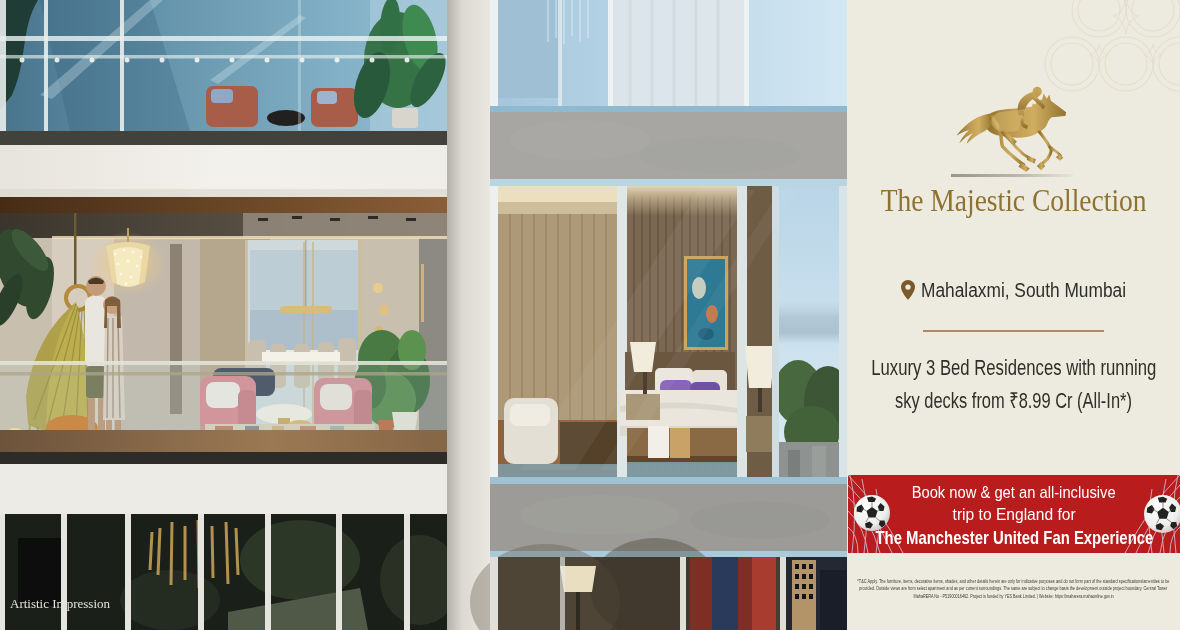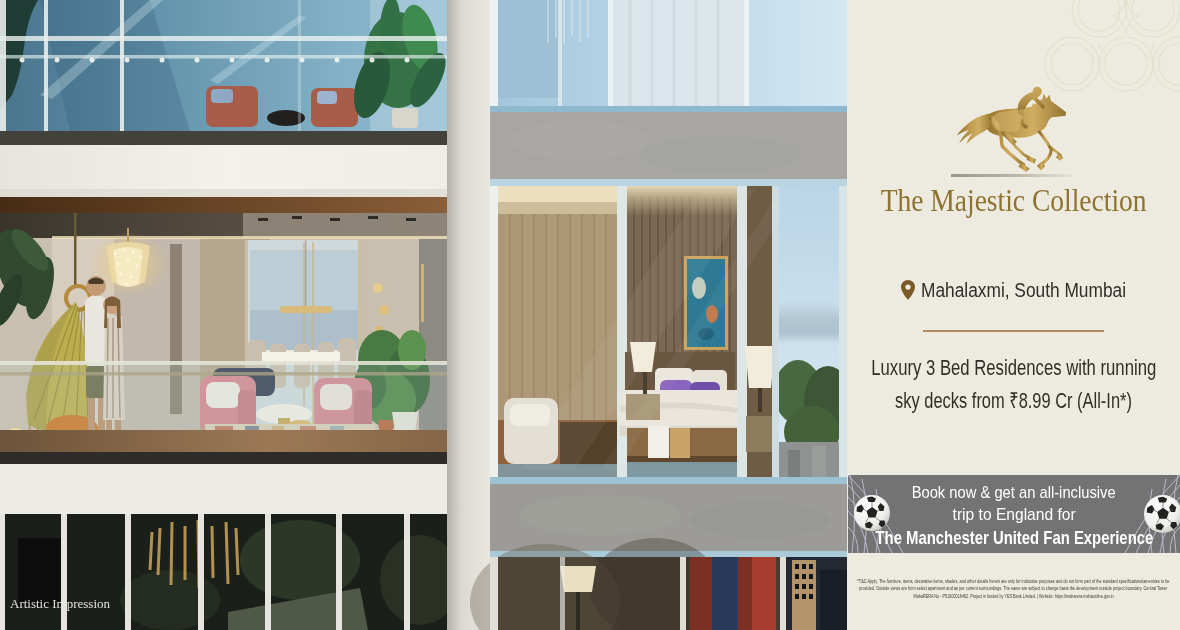--- a/index.html
+++ b/index.html
@@ -638,21 +638,21 @@
       </svg><span style="display:inline-block;white-space:nowrap;transform:scaleX(0.866);transform-origin:left center;">Mahalaxmi, South Mumbai</span>
 </div>
 
 <div class="abs" style="left:923px;top:330px;width:181px;height:2px;background:#b08a64;"></div>
 
 <div class="abs" style="left:747px;top:351px;width:533px;text-align:center;font-size:22px;color:#2f2f2a;line-height:33px;">
   <div><span id="ofl1" style="display:inline-block;white-space:nowrap;transform:scaleX(0.759);transform-origin:center;">Luxury 3 Bed Residences with running</span></div>
   <div><span id="ofl2" style="display:inline-block;white-space:nowrap;transform:scaleX(0.747);transform-origin:center;">sky decks from ₹8.99 Cr (All-In*)</span></div>
 </div>
 
-<div class="abs" style="left:848px;top:475px;width:332px;height:78px;background:#737373;overflow:hidden;">
+<div class="abs" style="left:848px;top:475px;width:332px;height:78px;background:#b91c1c;overflow:hidden;">
 
   <svg class="abs" style="left:0;top:0;" width="60" height="78" viewBox="0 0 60 78">
     <g stroke="#cfc9e4" stroke-width="1" fill="none" opacity="0.8">
       <path d="M0 0 Q30 30 55 78"></path>
           <path d="M0 10 Q26 36 44 78"></path>
           <path d="M0 22 Q22 42 32 78"></path>
           <path d="M0 36 Q16 50 20 78"></path>
           <path d="M0 52 Q10 60 10 78"></path>
       <path d="M2 0 Q10 30 4 78"></path>
           <path d="M14 4 Q22 36 16 78"></path>

